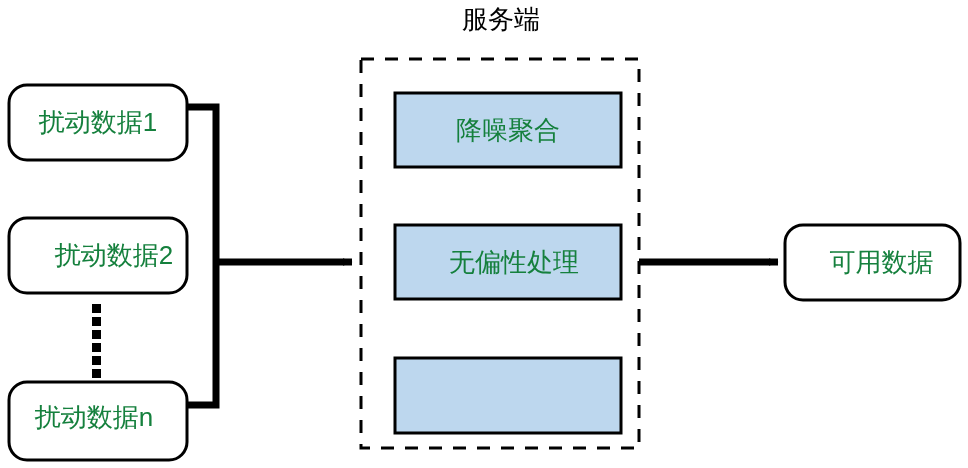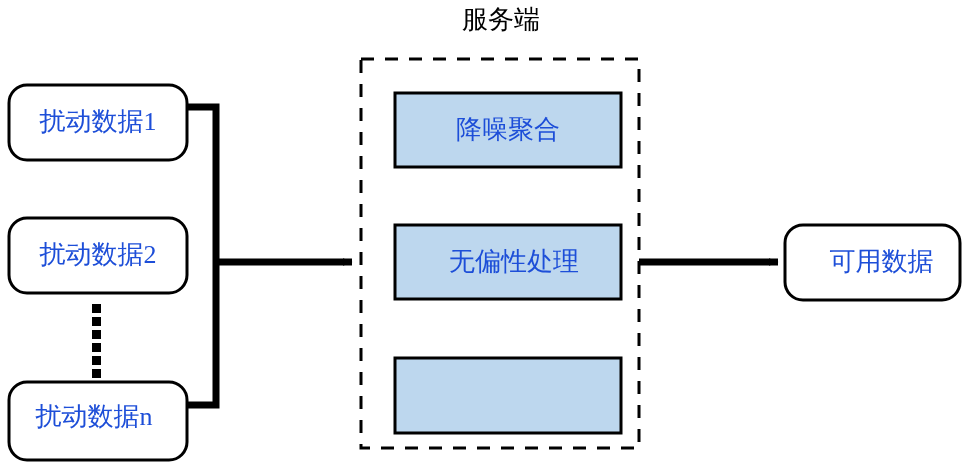--- a/index.html
+++ b/index.html
@@ -9,53 +9,52 @@
   }
   body {
     font-family: "Liberation Sans", "DejaVu Sans", sans-serif;
   }
   #diagram-root {
     position: relative;
     width: 968px;
     height: 468px;
     background: #ffffff;
     overflow: hidden;
-    font-family: Liberation Serif, serif;
   }
   #diagram-svg {
     position: absolute;
     top: 0;
     left: 0;
     width: 968px;
     height: 468px;
   }
   .node-label {
     position: absolute;
     display: flex;
     align-items: center;
     justify-content: center;
     text-align: center;
-    color: #1d4ed8;
+    color: #15803d;
     font-size: 26px;
     line-height: 1.1;
     white-space: nowrap;
     pointer-events: none;
   }
   .group-title {
     position: absolute;
     left: 362px;
     top: 2px;
     width: 278px;
     text-align: center;
     font-size: 26px;
     color: #000000;
   }
   
   #src-1 { left: 8px;  top: 84px;  width: 180px; height: 77px; }
-  #src-2 { left: 8px;  top: 217px; width: 180px; height: 77px; }
+  #src-2 { left: 24px;  top: 217px; width: 180px; height: 77px; }
   #src-n { left: 4px;  top: 381px; width: 180px; height: 72px; }
   
   #proc-1 { left: 394px; top: 92px;  width: 228px; height: 76px; border-radius: 10px; }
   #proc-2 { left: 394px; top: 224px; width: 240px; height: 76px; }
   #proc-3 { left: 394px; top: 357px; width: 228px; height: 77px; }
   
   #out-1 { left: 784px; top: 224px; width: 195px; height: 77px; }
 </style>
 </head>
 <body>

